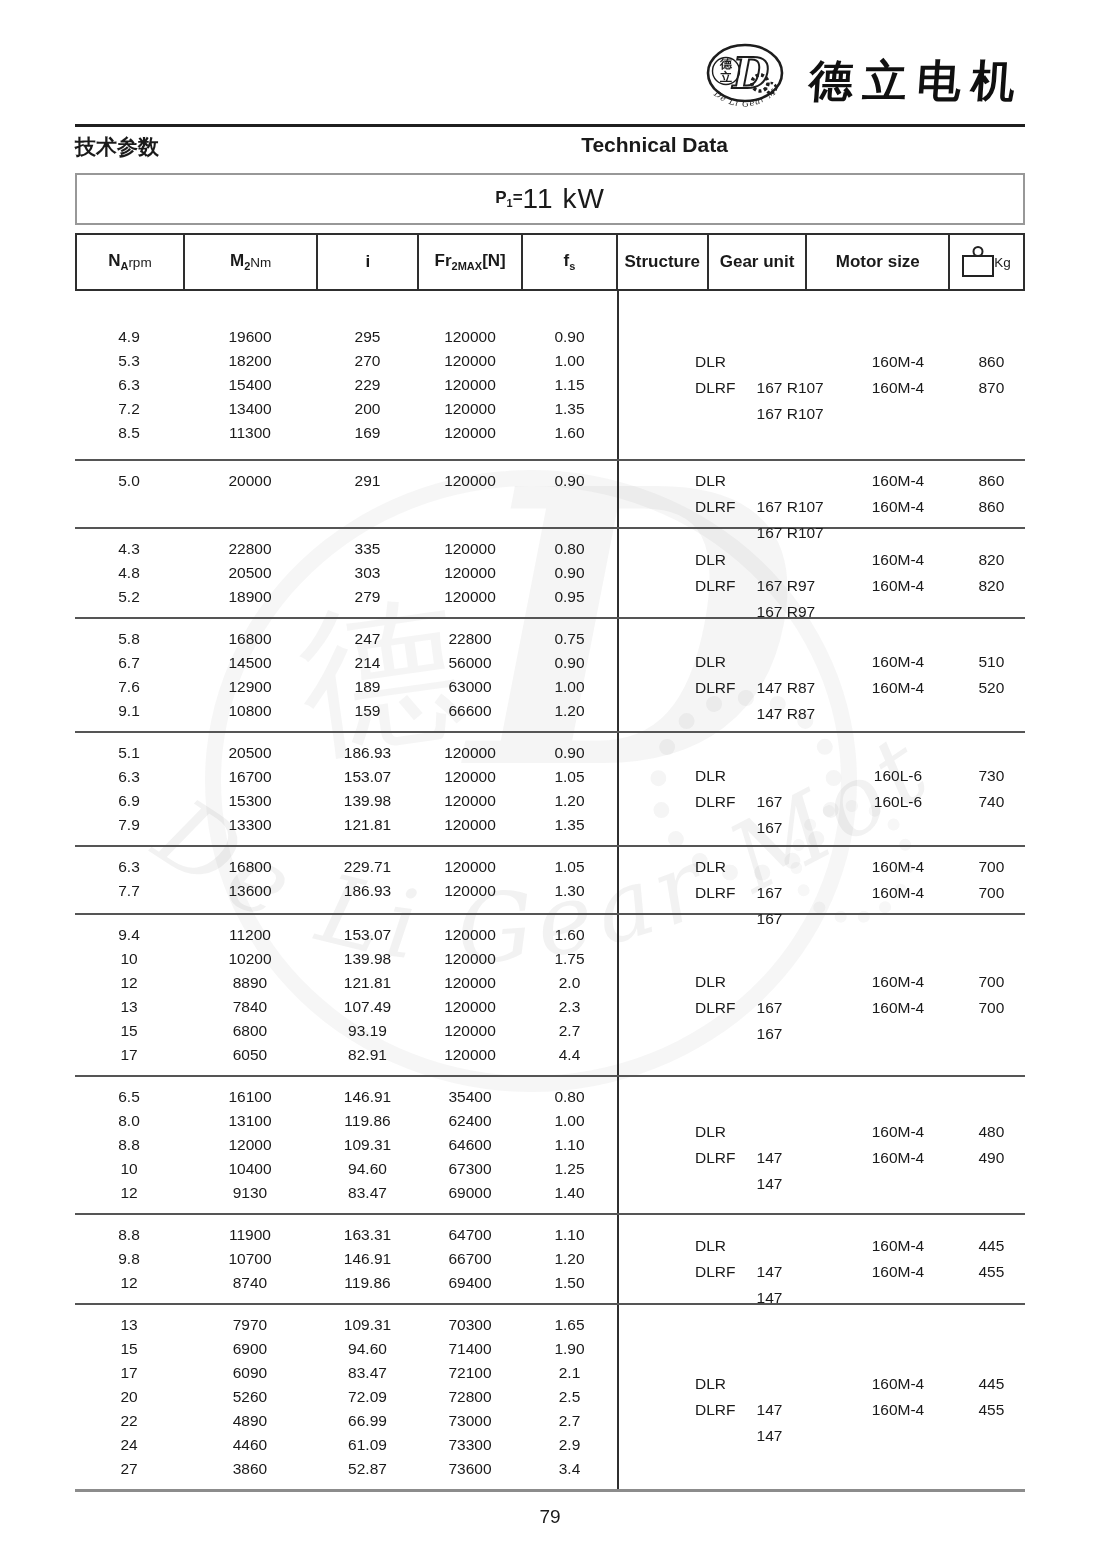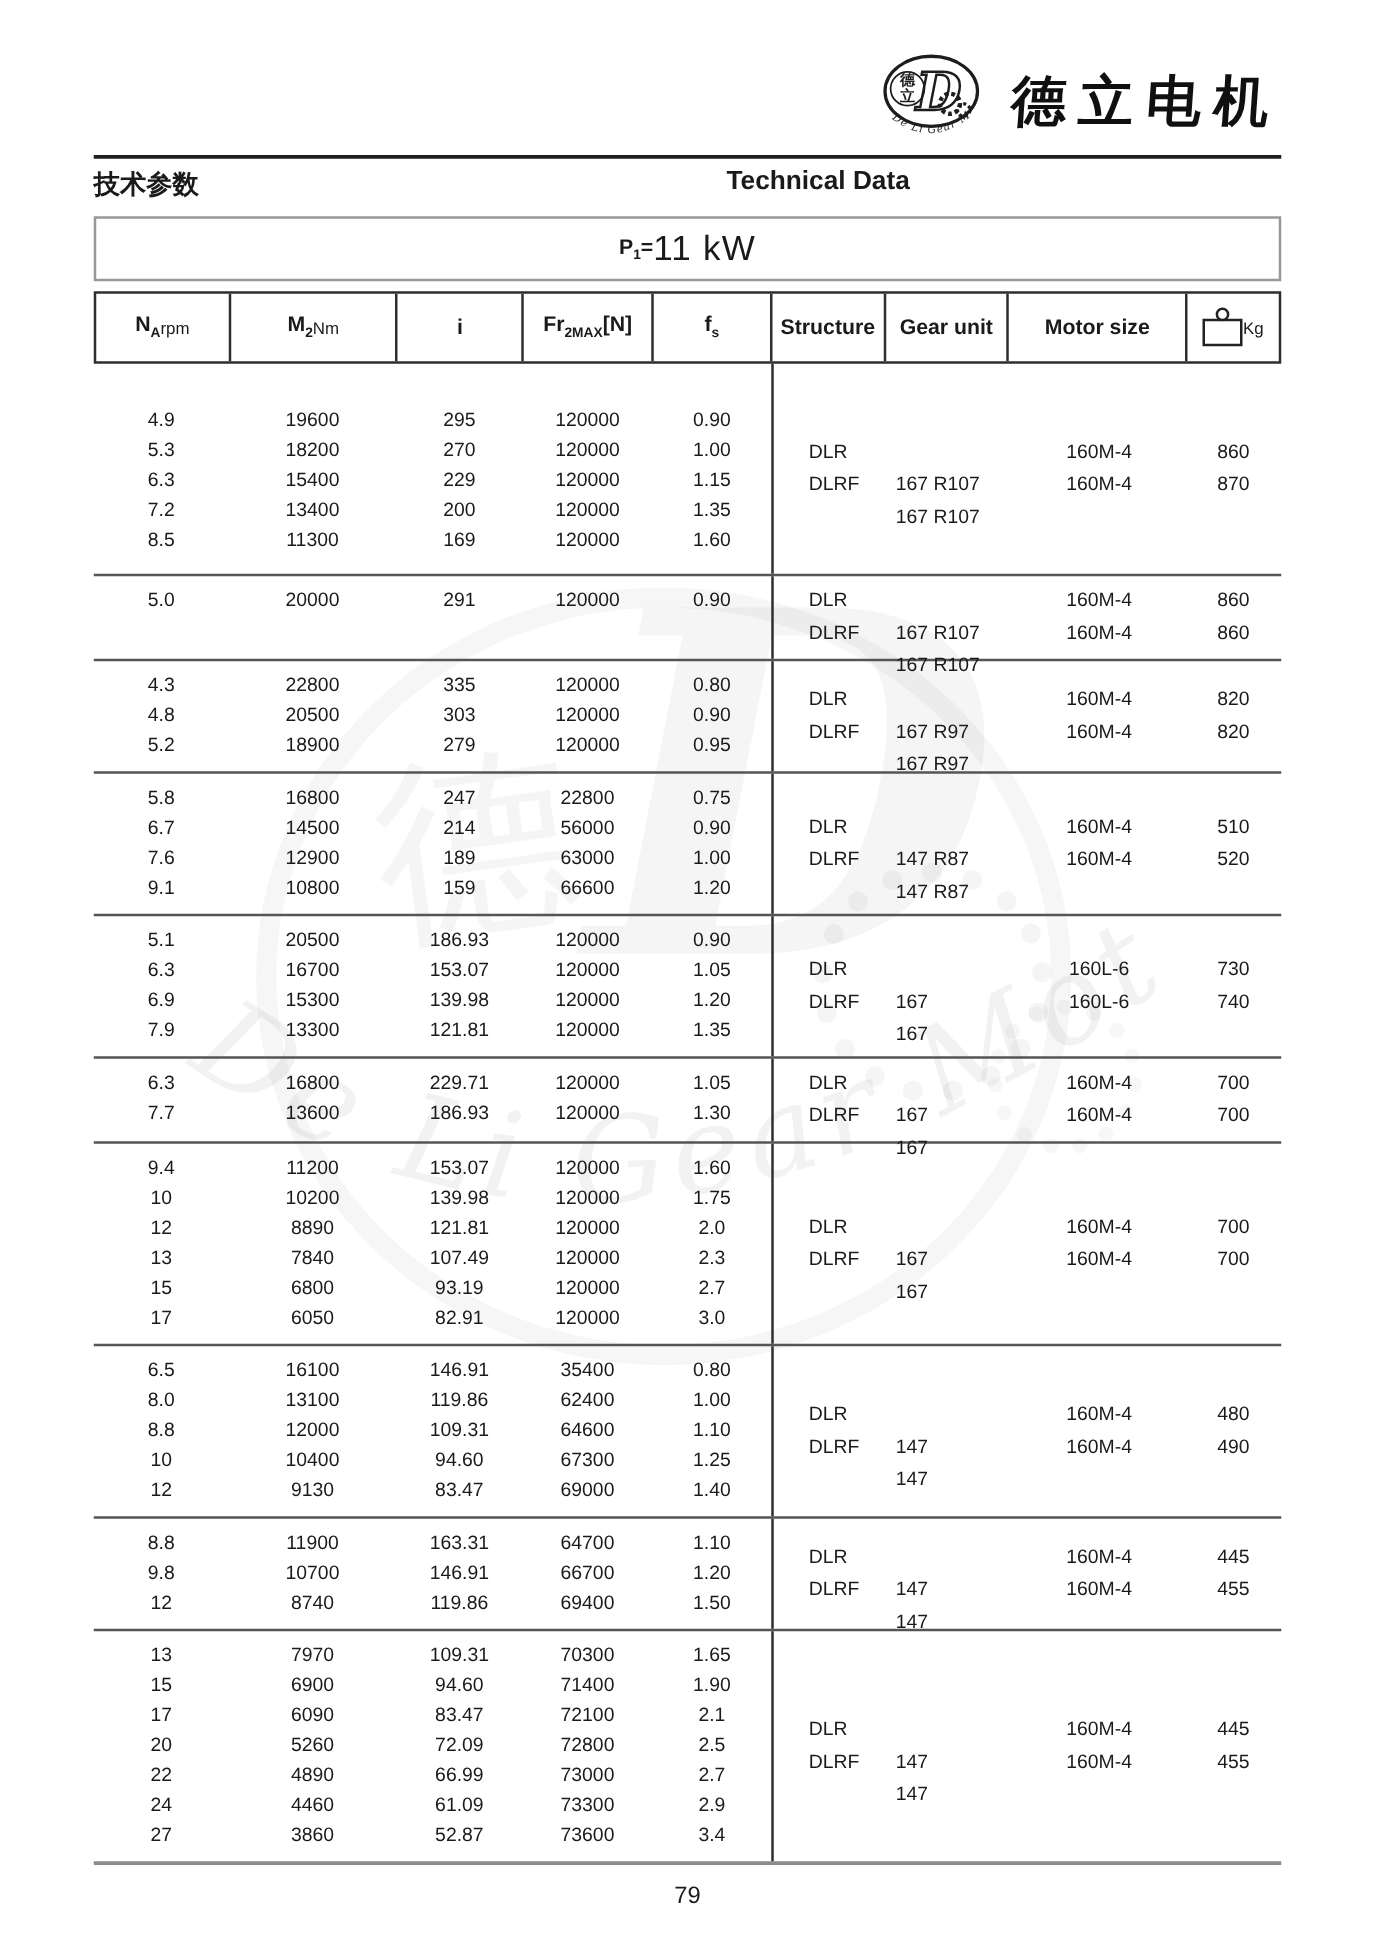--- a/index.html
+++ b/index.html
@@ -61,21 +61,21 @@
   .block:last-child { border-bottom:none; }
   .rows { padding:8px 0; }
   .block:nth-child(1) .rows { padding-top:34px; padding-bottom:14px; }
   .data-row { display:flex; height:24px; line-height:24px; font-size:15.5px; }
   .data-row .cell { display:inline-block; text-align:center; }
   .cell.cc0 { width:108px; } .cell.cc1 { width:134px; } .cell.cc2 { width:101px;text-align:center; }
   .cell.cc3 { width:104px; } .cell.cc4 { width:95px; }
 
   .variant-panel { position:absolute; left:542px; top:0; bottom:0; width:406px;
                    border-left:2px solid #2f2f2f; display:flex; flex-direction:column;
-                   justify-content:center; box-sizing:border-box; }
+                   justify-content:center; box-sizing:border-box;padding-left:48px; }
   .variant-line { display:flex; height:26px; line-height:26px; font-size:15.5px; }
   .vcell { display:inline-block; box-sizing:border-box; }
   .v-structure { width:91px; padding-left:28px; }
   .v-gear { width:99px; padding-left:7px;margin-top:26px; }
   .v-motor { width:143px; text-align:center; }
   .v-kg { width:73px; text-align:center; }
 
   
   .footer-rule { height:3px; background:#8c8c8c; }
   .page-number { text-align:center; font-size:19px; padding-top:14px; }
@@ -445,21 +445,21 @@
                 <span class="cell cc1">6800</span>
                 <span class="cell cc2">93.19</span>
                 <span class="cell cc3">120000</span>
                 <span class="cell cc4">2.7</span>
               </div>
               <div class="data-row">
                 <span class="cell cc0">17</span>
                 <span class="cell cc1">6050</span>
                 <span class="cell cc2">82.91</span>
                 <span class="cell cc3">120000</span>
-                <span class="cell cc4">3.0</span>
+                <span class="cell cc4">4.4</span>
               </div>
             </div>
             <div class="variant-panel">
               <div class="variant-line">
                 <span class="vcell v-structure">DLR</span>
                 <span class="vcell v-gear">167</span>
                 <span class="vcell v-motor">160M-4</span>
                 <span class="vcell v-kg">700</span>
               </div>
               <div class="variant-line">

